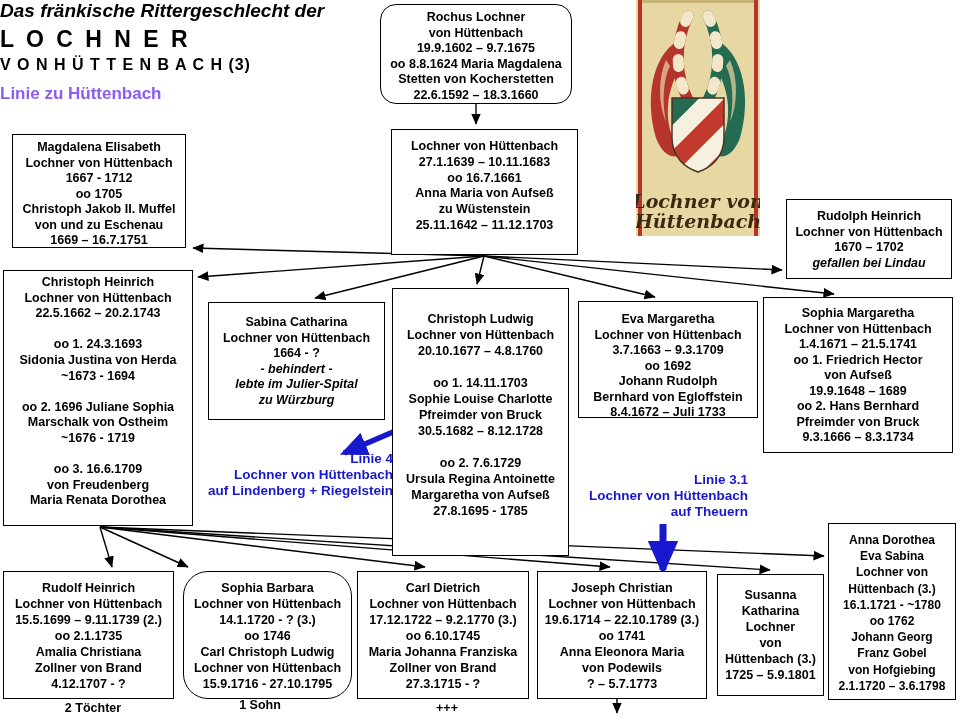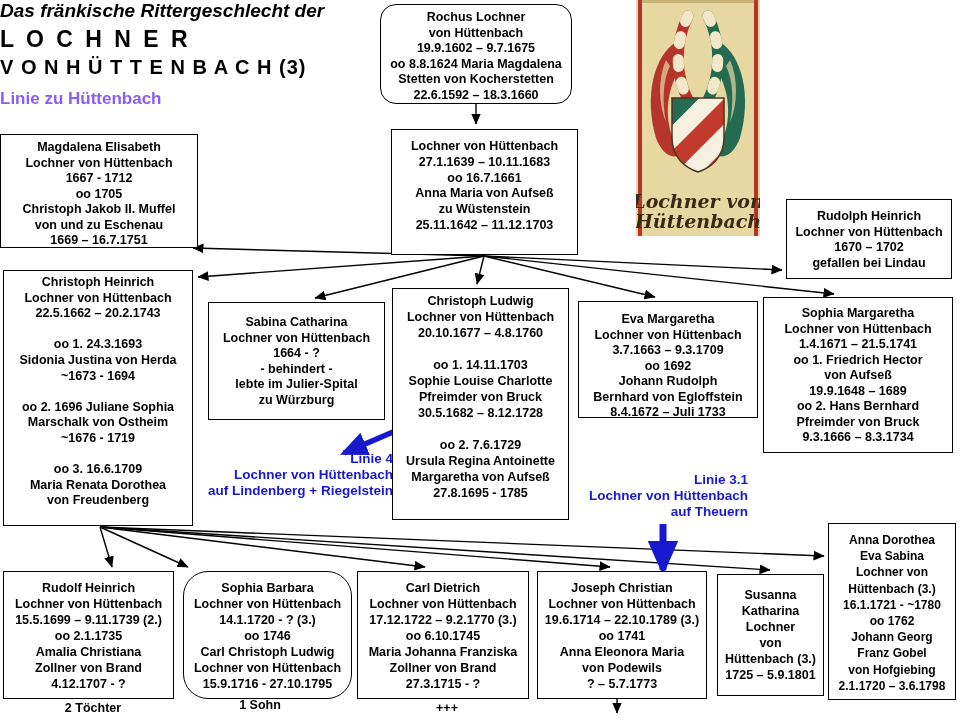--- a/index.html
+++ b/index.html
@@ -5,36 +5,36 @@
   * { margin:0; padding:0; box-sizing:border-box; }
   html,body { width:960px; height:720px; }
   body {
     position:relative; background:#ffffff; overflow:hidden;
     font-family:"Liberation Sans","DejaVu Sans",sans-serif; color:#000;
   }
   
   #title { position:absolute; left:0; top:6; width:350; width:350px; text-align:left; }
   #title .t1 { font-size:19px; font-weight:bold; font-style:italic; letter-spacing:0px; }
   #title .t2 { font-size:23px; font-weight:bold; letter-spacing:3px; margin-top:4px; }
-  #title .t3 { font-size:20px; font-weight:bold; letter-spacing:1px; margin-top:3px; }
+  #title .t3 { font-size:16px; font-weight:bold; letter-spacing:1px; margin-top:3px; }
   #title .t4 { font-size:17px; font-weight:bold; margin-top:10px; color:#8b5cf6; }
   
   .box {
     position:absolute; border:1.6px solid #000; background:#fff;
     text-align:center; font-weight:bold; font-size:12.5px; line-height:15.5px;
   }
   .box .bl { white-space:nowrap; }
-  .box .bl.it { }
+  .box .bl.it { font-style:italic; }
   #box-rochus            { left:380px; top:4px;   width:192px; height:100px; padding-top:5px;border-radius:16px; }
   #box-liborius          { left:391px; top:129px; width:187px; height:126px; padding-top:9px; line-height:15.8px; }
-  #box-magdalena         { left:0;   top:134px; width:198px; height:114px; padding-top:5px; }
+  #box-magdalena         { left:12px;   top:134px; width:174px; height:114px; padding-top:5px; }
   #box-rudolph-heinrich  { left:786px; top:199px; width:166px; height:80px;  padding-top:9px; }
   #box-christoph-heinrich{ left:3px;   top:270px; width:190px; height:256px; padding-top:4px; line-height:15.6px; }
   #box-sabina            { left:208px; top:302px; width:177px; height:118px; padding-top:12px; }
-  #box-christoph-ludwig  { left:392px; top:288px; width:177px; height:232px; padding-top:4px; line-height:16px; }
+  #box-christoph-ludwig  { left:392px; top:288px; width:177px; height:268px; padding-top:22px; line-height:16px; }
   #box-eva               { left:578px; top:301px; width:180px; height:117px; padding-top:10px; }
   #box-sophia-margaretha { left:763px; top:297px; width:190px; height:156px; padding-top:8px; }
   #box-rudolf-heinrich   { left:3px;   top:571px; width:171px; height:128px; padding-top:8px; line-height:16px; }
   #box-sophia-barbara    { left:183px; top:571px; width:169px; height:128px; padding-top:8px; line-height:16px;border-radius:25px; }
   #box-carl-dietrich     { left:357px; top:571px; width:172px; height:128px; padding-top:8px; line-height:16px; }
   #box-joseph-christian  { left:537px; top:571px; width:170px; height:128px; padding-top:8px; line-height:16px; }
   #box-susanna           { left:717px; top:574px; width:107px; height:122px; padding-top:12px; line-height:16px; }
   #box-anna-dorothea     { left:828px; top:523px; width:128px; height:177px; padding-top:8px; line-height:16.2px; font-size:12px; }
   
   .branch-label { position:absolute; text-align:right; color:#1818CF; font-weight:bold; font-size:13.5px; line-height:16px; }
@@ -172,22 +172,22 @@
     <div class="bl">&nbsp;</div>
     <div class="bl">oo 1.   24.3.1693</div>
     <div class="bl">Sidonia Justina von Herda</div>
     <div class="bl">~1673 - 1694</div>
     <div class="bl">&nbsp;</div>
     <div class="bl">oo 2. 1696 Juliane Sophia</div>
     <div class="bl">Marschalk von Ostheim</div>
     <div class="bl">~1676 - 1719</div>
     <div class="bl">&nbsp;</div>
     <div class="bl">oo 3. 16.6.1709</div>
+    <div class="bl">von Freudenberg</div>
     <div class="bl">Maria Renata Dorothea</div>
-    <div class="bl">von Freudenberg</div>
   </div>
 <div class="box" id="box-sabina">
     <div class="bl">Sabina Catharina</div>
     <div class="bl">Lochner von Hüttenbach</div>
     <div class="bl">1664 - ?</div>
     <div class="bl it">- behindert -</div>
     <div class="bl it">lebte im Julier-Spital</div>
     <div class="bl it">zu Würzburg</div>
   </div>
 <div class="box" id="box-christoph-ludwig">

